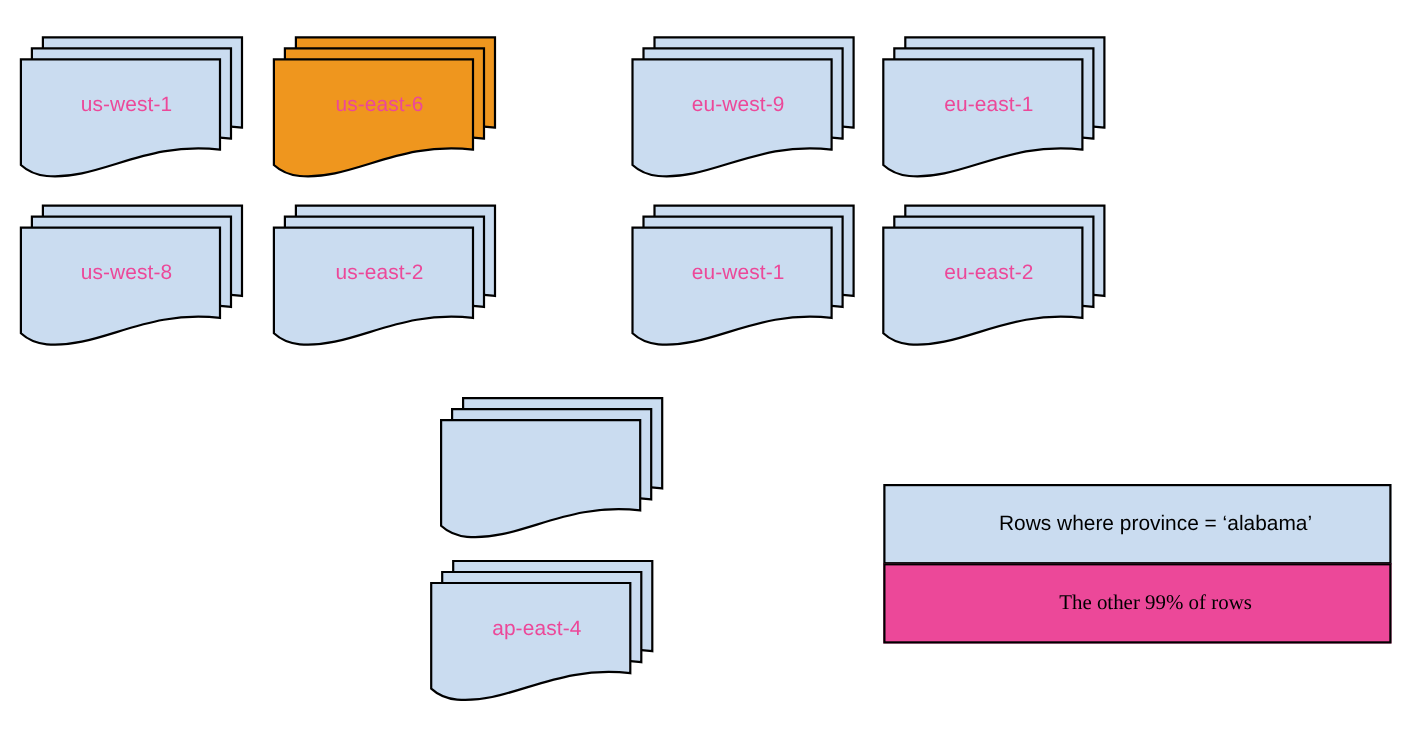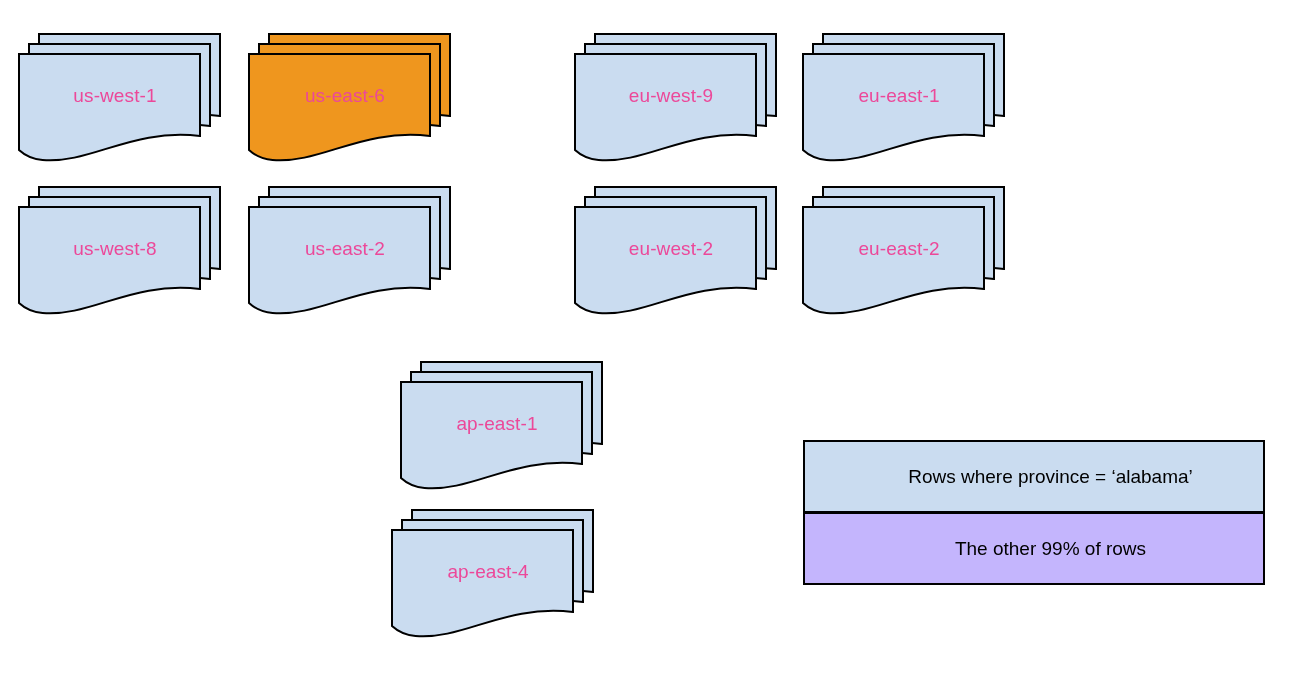--- a/index.html
+++ b/index.html
@@ -163,21 +163,21 @@
           <g transform="translate(39,22)">
             <path d="M 0 0 L 181 0 L 181 82 C 112.22 74, 72.4 110, 23.53 106 C 12.670000000000002 105, 5.43 101, 0 96 Z" fill="#cadcf0" stroke="#000000" stroke-width="2" stroke-linejoin="miter"></path>
           </g>
           <g transform="translate(29,32)">
             <path d="M 0 0 L 181 0 L 181 82 C 112.22 74, 72.4 110, 23.53 106 C 12.670000000000002 105, 5.43 101, 0 96 Z" fill="#cadcf0" stroke="#000000" stroke-width="2" stroke-linejoin="miter"></path>
           </g>
           <g transform="translate(19,42)">
             <path d="M 0 0 L 181 0 L 181 82 C 112.22 74, 72.4 110, 23.53 106 C 12.670000000000002 105, 5.43 101, 0 96 Z" fill="#cadcf0" stroke="#000000" stroke-width="2" stroke-linejoin="miter"></path>
           </g>
         </svg>
-        <div class="doc-label">eu-west-2</div>
+        <div class="doc-label">eu-west-1</div>
       </div>
       <div class="doc-stack" style="left: 784px; top: 165px; text-decoration: underline;">
         <svg viewBox="0 0 221 170">
           <g transform="translate(39,22)">
             <path d="M 0 0 L 181 0 L 181 82 C 112.22 74, 72.4 110, 23.53 106 C 12.670000000000002 105, 5.43 101, 0 96 Z" fill="#cadcf0" stroke="#000000" stroke-width="2" stroke-linejoin="miter"></path>
           </g>
           <g transform="translate(29,32)">
             <path d="M 0 0 L 181 0 L 181 82 C 112.22 74, 72.4 110, 23.53 106 C 12.670000000000002 105, 5.43 101, 0 96 Z" fill="#cadcf0" stroke="#000000" stroke-width="2" stroke-linejoin="miter"></path>
           </g>
           <g transform="translate(19,42)">
@@ -191,21 +191,20 @@
           <g transform="translate(39,22)">
             <path d="M 0 0 L 181 0 L 181 82 C 112.22 74, 72.4 110, 23.53 106 C 12.670000000000002 105, 5.43 101, 0 96 Z" fill="#cadcf0" stroke="#000000" stroke-width="2" stroke-linejoin="miter"></path>
           </g>
           <g transform="translate(29,32)">
             <path d="M 0 0 L 181 0 L 181 82 C 112.22 74, 72.4 110, 23.53 106 C 12.670000000000002 105, 5.43 101, 0 96 Z" fill="#cadcf0" stroke="#000000" stroke-width="2" stroke-linejoin="miter"></path>
           </g>
           <g transform="translate(19,42)">
             <path d="M 0 0 L 181 0 L 181 82 C 112.22 74, 72.4 110, 23.53 106 C 12.670000000000002 105, 5.43 101, 0 96 Z" fill="#cadcf0" stroke="#000000" stroke-width="2" stroke-linejoin="miter"></path>
           </g>
         </svg>
-        <div class="doc-label">ap-east-1</div>
       </div>
       <div class="doc-stack" style="left: 373px; top: 488px;">
         <svg viewBox="0 0 221 170">
           <g transform="translate(39,22)">
             <path d="M 0 0 L 181 0 L 181 82 C 112.22 74, 72.4 110, 23.53 106 C 12.670000000000002 105, 5.43 101, 0 96 Z" fill="#cadcf0" stroke="#000000" stroke-width="2" stroke-linejoin="miter"></path>
           </g>
           <g transform="translate(29,32)">
             <path d="M 0 0 L 181 0 L 181 82 C 112.22 74, 72.4 110, 23.53 106 C 12.670000000000002 105, 5.43 101, 0 96 Z" fill="#cadcf0" stroke="#000000" stroke-width="2" stroke-linejoin="miter"></path>
           </g>
           <g transform="translate(19,42)">
@@ -213,17 +212,17 @@
           </g>
         </svg>
         <div class="doc-label">ap-east-4</div>
       </div>
     </div>
 
   <div class="legend">
     <div class="legend-row top" style="background: rgb(202, 220, 240);">
       <span>Rows where province = ‘alabama’</span>
     </div>
-    <div class="legend-row bottom" style="background: #c4b5fd;">
+    <div class="legend-row bottom" style="background: #ec4899; font-family: Liberation Serif, serif;">
       <span>The other 99% of rows</span>
     </div>
   </div>
 </div>
 
 </body></html>

